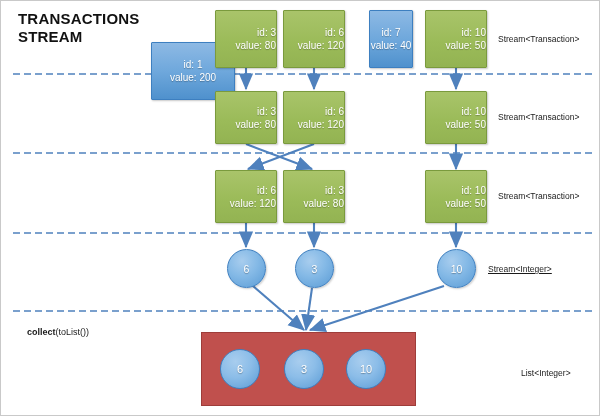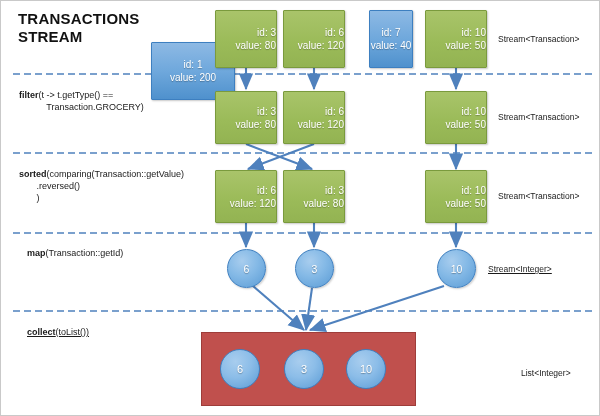--- a/index.html
+++ b/index.html
@@ -161,30 +161,24 @@
 
       <line x1="252" y1="285" x2="303" y2="329"></line>
       <line x1="311" y1="287" x2="305" y2="329"></line>
       <line x1="443" y1="285" x2="309" y2="329"></line>
     </g>
   </svg>
 
   <div class="title">TRANSACTIONS
 STREAM</div>
 
-  <div class="op-label" style="left:18px; top:88px;"><b>filter</b><span>(t -&gt; t.getType() ==
-           Transaction.GROCERY)</span></div>
-
-  <div class="op-label" style="left:18px; top:167px;"><b>sorted</b><span>(comparing(Transaction::getValue)
-       .reversed()
-       )</span></div>
-
-  <div class="op-label" style="left:26px; top:246px;"><b>map</b><span>(Transaction::getId)</span></div>
-
-  <div class="op-label" style="left:26px; top:325px;text-decoration:underline;"><b>collect</b><span>(toList())</span></div>
+
+
+
+  <div class="op-label" style="left:26px; top:325px;"><b>collect</b><span>(toList())</span></div>
 
   <div class="type-label" style="left:497px; top:33px;">Stream&lt;Transaction&gt;</div>
   <div class="type-label" style="left:497px; top:111px;">Stream&lt;Transaction&gt;</div>
   <div class="type-label" style="left:497px; top:190px;">Stream&lt;Transaction&gt;</div>
   <div class="type-label" style="left:487px; top:263px;text-decoration:underline;">Stream&lt;Integer&gt;</div>
   <div class="type-label" style="left:520px; top:367px;">List&lt;Integer&gt;</div>
 
   <div class="box blue" style="left:150px; top:9px; width:84px; height:58px;margin-top:32px;">
     <span class="line">id: 1</span>
     <span class="line">value: 200</span>

